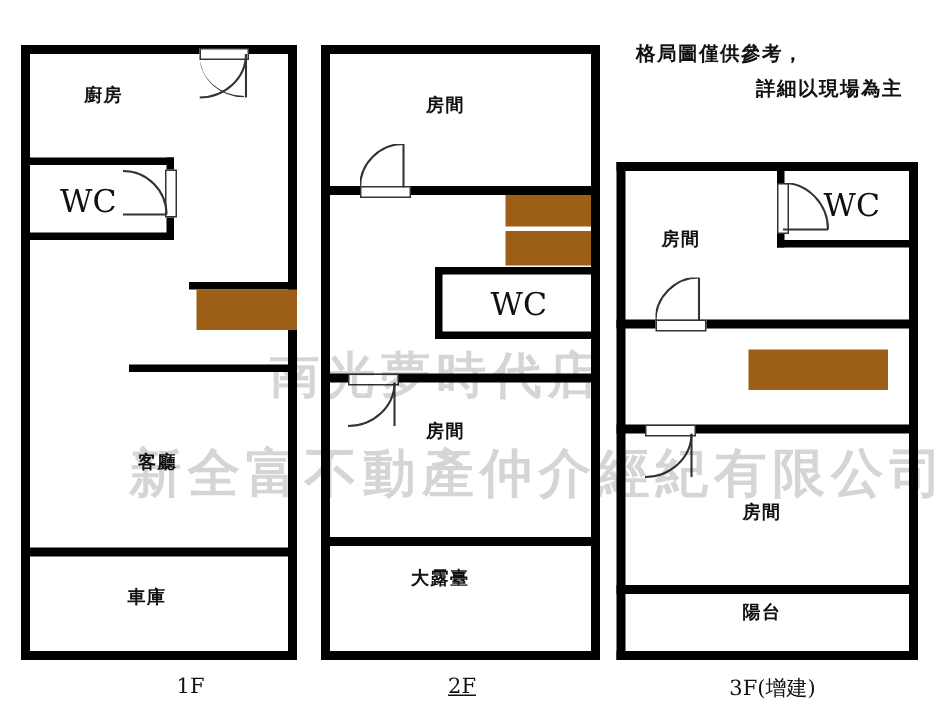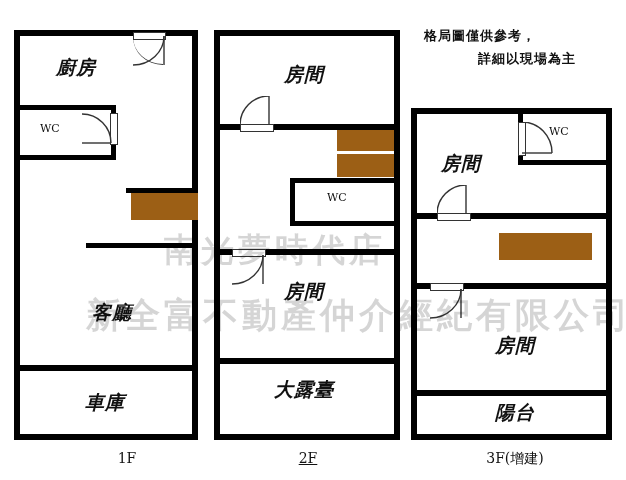--- a/index.html
+++ b/index.html
@@ -20,22 +20,22 @@
   .lbl{
     position:absolute;
     font-family:"DejaVu Sans","Liberation Sans",sans-serif;
     font-weight:bold;
     color:#111111;
     white-space:nowrap;
     letter-spacing:1px;
     text-align:center;
     z-index:6;
   }
-  .lbl-cjk{font-size:19px;font-style:italic;}
-  .lbl-wc{font-family:"DejaVu Serif","Liberation Serif",serif;font-size:11px;font-weight:normal;letter-spacing:0;}
+  .lbl-cjk{font-size:12px;}
+  .lbl-wc{font-family:"DejaVu Serif","Liberation Serif",serif;font-size:21px;font-weight:normal;letter-spacing:0;}
 
   
   .floor-cap{
     position:absolute;
     font-family:"DejaVu Serif","Liberation Serif",serif;
     font-size:14px;
     color:#111111;
     text-align:center;
     white-space:nowrap;
     z-index:6;
@@ -57,34 +57,34 @@
   .wm{
     position:absolute;
     color:#000000;
     opacity:0.16;
     font-weight:bold;
     white-space:nowrap;
     z-index:5;
     pointer-events:none;
     font-family:"DejaVu Sans","Liberation Sans",sans-serif;
   }
-  #wm-top{left:164px;top:228px;font-size:33px;letter-spacing:4px;}
+  #wm-top{left:180px;top:228px;font-size:33px;letter-spacing:4px;}
   #wm-bottom{left:86px;top:292px;font-size:35px;letter-spacing:4px;}
 
   
   .door{position:absolute;border:1.6px solid #333;background:transparent;z-index:4;}
   .door-panel{position:absolute;background:#ffffff;border:1.5px solid #333;z-index:4;}
 </style>
 </head>
 <body>
 
 <div id="plan">
 
   <div class="note" id="note1" style="left:424px;top:27px;">格局圖僅供參考，</div>
-  <div class="note" id="note2" style="left:478px;top:50px;">詳細以現場為主</div>
+  <div class="note" id="note2" style="left:504px;top:50px;">詳細以現場為主</div>
 
   <div class="wm" id="wm-top">南光夢時代店</div>
   <div class="wm" id="wm-bottom">新全富不動產仲介經紀有限公司</div>
 
   <div>
 
     <div class="wall" style="left:14px;top:30px;width:6px;height:410px;"></div>
     <div class="wall" style="left:192px;top:30px;width:6px;height:410px;"></div>
     <div class="wall" style="left:14px;top:30px;width:184px;height:6px;"></div>
     <div class="wall" style="left:14px;top:434px;width:184px;height:6px;"></div>

